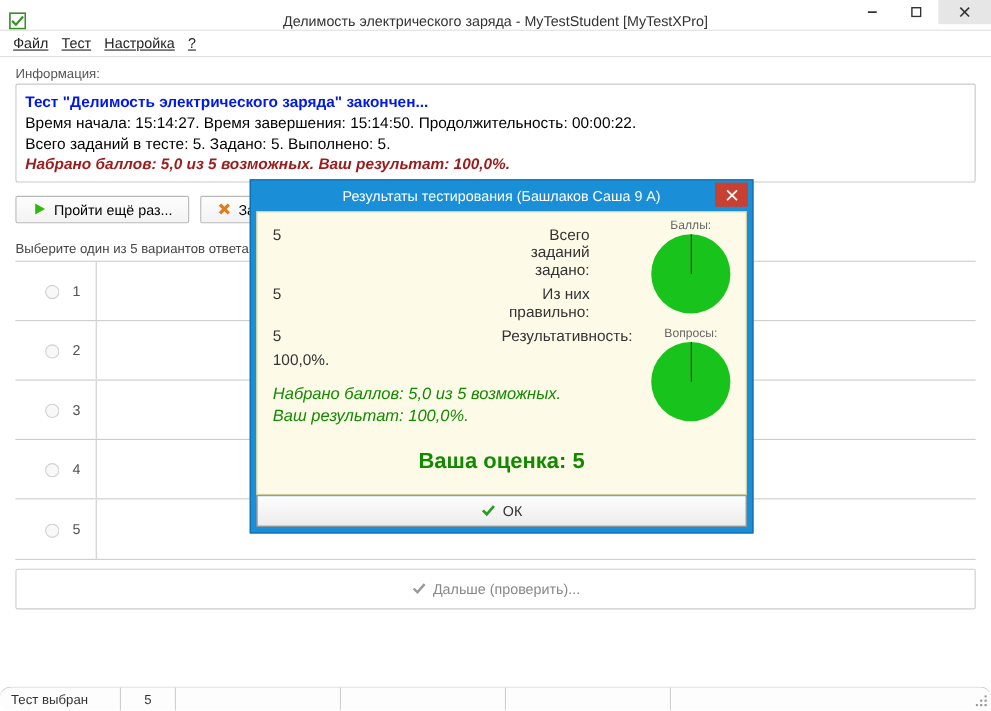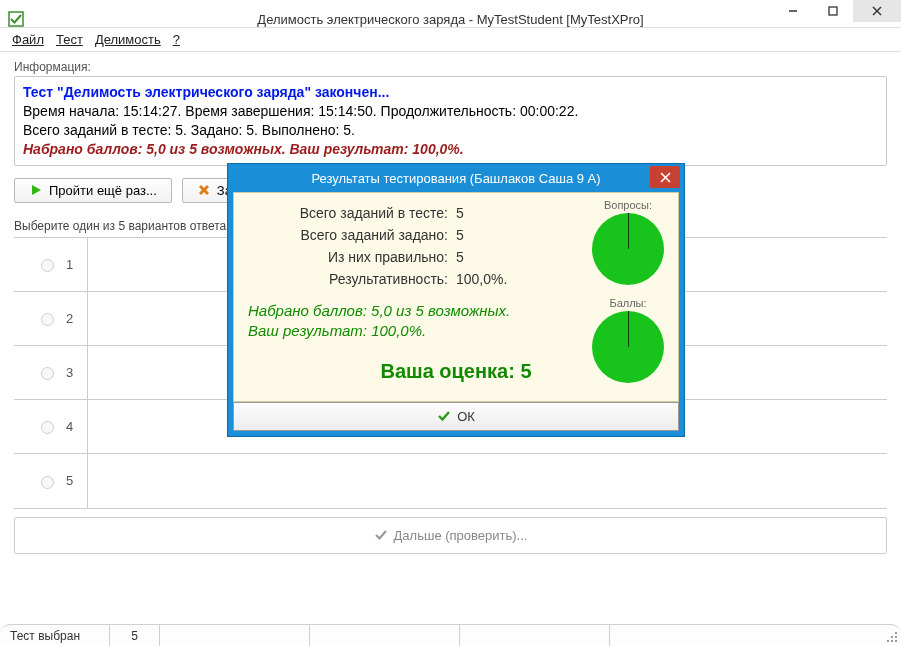--- a/index.html
+++ b/index.html
@@ -294,21 +294,21 @@
           <line x1="1" y1="1" x2="9" y2="9" stroke="#333" stroke-width="1.5"></line>
           <line x1="9" y1="1" x2="1" y2="9" stroke="#333" stroke-width="1.5"></line>
         </svg>
     </div>
   </div>
 </div>
 
 <div class="menubar">
   <span>Файл</span>
   <span>Тест</span>
-  <span>Делимость</span>
+  <span>Настройка</span>
   <span>?</span>
 </div>
 
 <div class="content">
   <div class="section-label">Информация:</div>
 
   <div class="info-box">
     <div class="info-line line-blue">Тест "Делимость электрического заряда" закончен...</div>
     <div class="info-line">Время начала: 15:14:27. Время завершения: 15:14:50. Продолжительность: 00:00:22.</div>
     <div class="info-line">Всего заданий в тесте: 5. Задано: 5. Выполнено: 5.</div>
@@ -403,42 +403,41 @@
       <span>
         <svg width="11" height="11">
             <line x1="1" y1="1" x2="10" y2="10" stroke="#fff" stroke-width="1.6"></line>
             <line x1="10" y1="1" x2="1" y2="10" stroke="#fff" stroke-width="1.6"></line>
           </svg>
       </span>
     </div>
   </div>
   <div class="dlg-body">
     <div class="stats-grid">
-      <div class="lbl">Всего заданий в тесте:</div>
       <div class="val">5</div>
       <div class="lbl">Всего заданий задано:</div>
       <div class="val">5</div>
       <div class="lbl">Из них правильно:</div>
       <div class="val">5</div>
       <div class="lbl">Результативность:</div>
       <div class="val">100,0%.</div>
     </div>
     <div class="result-lines">
       <div>Набрано баллов: 5,0 из 5 возможных.</div>
       <div>Ваш результат: 100,0%.</div>
     </div>
     <div class="grade-line">Ваша оценка: 5</div>
 
     <div class="pies">
       <div class="pie-wrap">
-        <div class="pie-label">Вопросы:</div>
+        <div class="pie-label">Баллы:</div>
         <div class="pie"></div>
       </div>
       <div class="pie-wrap">
-        <div class="pie-label">Баллы:</div>
+        <div class="pie-label">Вопросы:</div>
         <div class="pie"></div>
       </div>
     </div>
   </div>
   <div class="ok-btn">
     <span>
       <svg width="14" height="14" viewBox="0 0 14 14">
           <path d="M2 7 L5.5 10.5 L12 3" fill="none" stroke="#2a9a1c" stroke-width="2.4"></path>
         </svg>
     </span>

